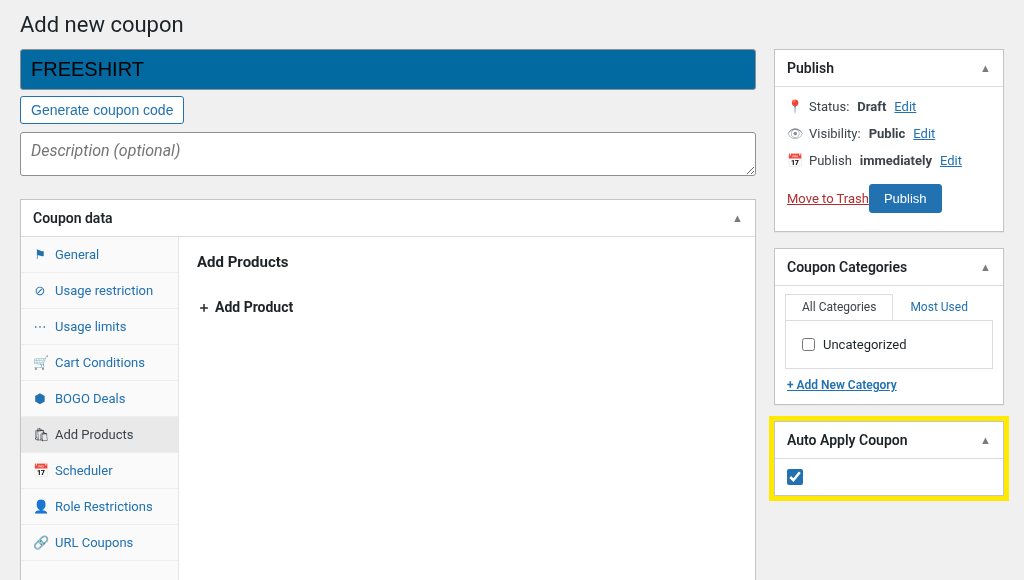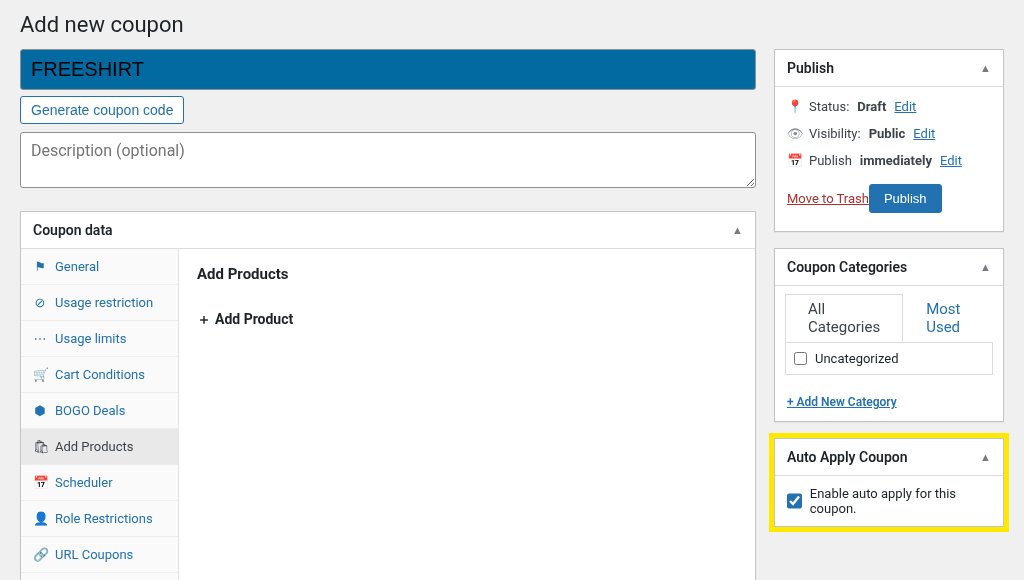--- a/index.html
+++ b/index.html
@@ -4,21 +4,21 @@
   <style>
     * { box-sizing: border-box; margin: 0; padding: 0; }
     body { font-family: -apple-system, BlinkMacSystemFont, "Segoe UI", Roboto, sans-serif; background: #f0f0f1; color: #1d2327; font-size: 13px; padding: 12px 20px; }
     h1 { font-size: 22px; font-weight: 400; margin-bottom: 12px; color: #1d2327; }
     .wrap { display: flex; gap: 18px; }
     .main { flex: 1; min-width: 0; }
     .sidebar-right { width: 230px; flex-shrink: 0; }
 
     .title-input { width: 100%; padding: 8px 10px; font-size: 20px; border: 1px solid #8c8f94; border-radius: 3px; background: #0369a1; margin-bottom: 6px; font-weight: 500; }
     .gen-btn { background: #fff; border: 1px solid #2271b1; color: #2271b1; padding: 5px 10px; border-radius: 3px; font-size: 14px; cursor: pointer; margin-bottom: 8px; }
-    .desc-area { width: 100%; height: 56px; border: 1px solid #8c8f94; border-radius: 3px; padding: 8px 10px; font-size: 16px; color: #7f1d1d; resize: both; font-family: inherit; }
+    .desc-area { width: 100%; height: 44px; border: 1px solid #8c8f94; border-radius: 3px; padding: 8px 10px; font-size: 16px; color: #7f1d1d; resize: both; font-family: inherit; font-style: italic; }
 
     .postbox { background: #fff; border: 1px solid #c3c4c7; box-shadow: 0 1px 1px rgba(0,0,0,.04); margin-bottom: 16px; }
     .postbox-header { display: flex; justify-content: space-between; align-items: center; padding: 10px 12px; border-bottom: 1px solid #dcdcde; font-size: 14px; font-weight: 600; }
     .postbox-header .toggle { color: #787c82; cursor: pointer; font-size: 11px; }
 
     .coupon-data-body { display: flex; min-height: 360px; }
     .tabs { width: 158px; border-right: 1px solid #e5e5e5; background: #fafafa; }
     .tab-item { display: flex; align-items: center; gap: 8px; padding: 10px 12px; border-bottom: 1px solid #eee; color: #2271b1; font-size: 13px; cursor: pointer; }
     .tab-item.active { background: #e9e9e9; color: #3c434a; font-weight: 400; }
     .tab-item .ti-icon { width: 14px; text-align: center; color: #2271b1; font-family: sans-serif; font-size: 13px; }
@@ -39,23 +39,23 @@
 
     
     .meta-row { display: flex; align-items: center; gap: 8px; padding: 6px 12px; font-size: 13px; color: #3c434a; }
     .meta-row .mi { color: #8c8f94; width: 14px; font-family: sans-serif; }
     .meta-row a { color: #2271b1; text-decoration: underline; }
     .major-actions { display: flex; justify-content: flex-start; align-items: center; padding: 4px 12px 12px; margin-top: 6px; }
     .trash-link { color: #b32d2e; text-decoration: underline; font-size: 13px; }
     .publish-btn { background: #2271b1; color: #fff; border: 1px solid #2271b1; border-radius: 3px; padding: 6px 14px; font-size: 13px; cursor: pointer; }
 
     .cat-tabs { display: flex; gap: 0; padding: 8px 10px 0; }
-    .cat-tab { padding: 5px 22px; font-size: 15px; color: #2271b1; cursor: pointer; border: 1px solid transparent; }
+    .cat-tab { padding: 5px 16px; font-size: 12px; color: #2271b1; cursor: pointer; border: 1px solid transparent; }
     .cat-tab.active { color: #3c434a; border: 1px solid #dcdcde; border-bottom-color: #fff; background: #fff; }
-    .cat-list { margin: 0 10px 20px; border: 1px solid #dcdcde; padding: 8px; }
+    .cat-list { margin: 0 10px 9px; border: 1px solid #dcdcde; padding: 16px; }
     .cat-item { display: flex; align-items: center; gap: 8px; font-size: 13px; }
     .add-cat-link { display: block; color: #2271b1; text-decoration: underline; padding: 0 12px 12px; font-size: 12px; font-weight: 600; }
 
     .auto-apply-box { background: #fff; border: 1px solid #c3c4c7; }
     .auto-apply-wrap { outline: 5px solid #ffe900; }
     .auto-body { padding: 10px 12px; display: flex; align-items: center; gap: 8px; }
     .auto-body input[type=checkbox] { width: 16px; height: 16px; accent-color: #2271b1; }
   </style>
 </head>
 <body>
@@ -175,19 +175,18 @@
     </div>
 
     <div class="auto-apply-wrap">
       <div class="postbox auto-apply-box" style="margin-bottom:0;">
         <div class="postbox-header">
           <span>Auto Apply Coupon</span>
           <span class="toggle">▲</span>
         </div>
         <div class="auto-body">
           <input type="checkbox" checked="" style="">
-          <span>Enable auto apply for this coupon.</span>
         </div>
       </div>
     </div>
 
   </div>
 </div>
 
 </body></html>

